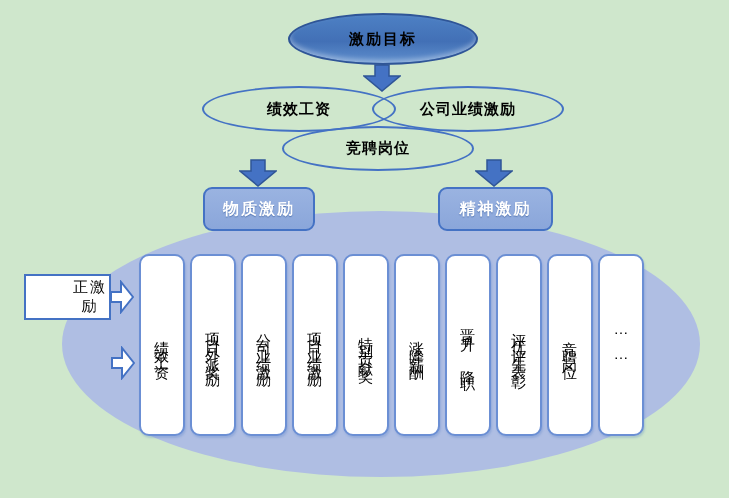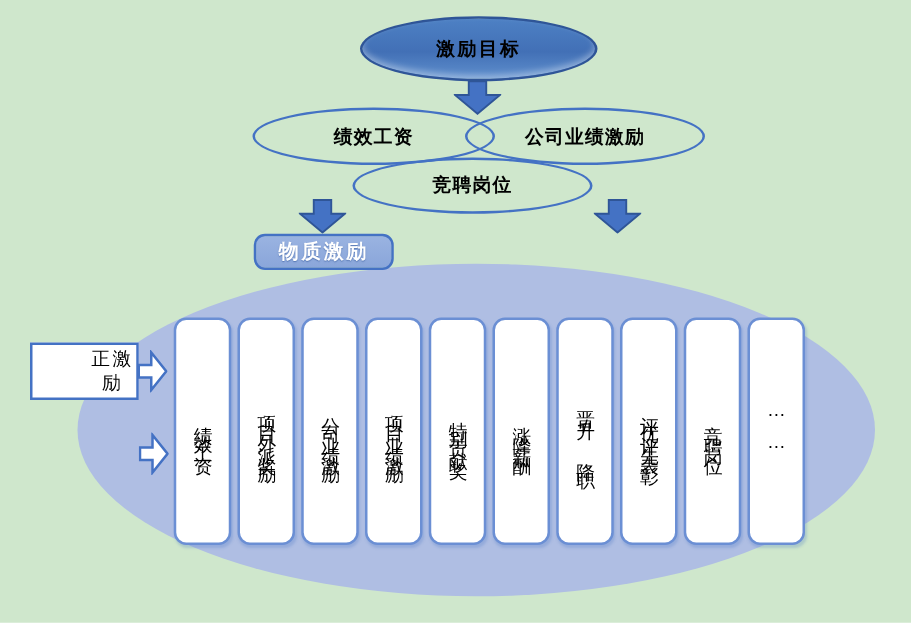--- a/index.html
+++ b/index.html
@@ -23,21 +23,21 @@
     display:flex;align-items:center;justify-content:center;box-sizing:border-box;}
   .venn-left{left:202px;top:86px;width:194px;height:46px;}
   .venn-right{left:372px;top:86px;width:192px;height:46px;}
   .venn-bottom{left:282px;top:126px;width:192px;height:45px;}
   .venn span{font-size:15px;font-weight:bold;color:#000;letter-spacing:1px;white-space:nowrap;}
 
   
   .arrow-down{position:absolute;width:38px;height:28px;}
 
   
-  .cat-rect{position:absolute;top:187px;height:29px;
+  .cat-rect{position:absolute;top:187px;height:44px;
     background:linear-gradient(180deg,#9ab3e1 0%,#8aa6da 100%);
     border:2px solid #4472c4;border-radius:9px;
     display:flex;align-items:center;justify-content:center;box-sizing:border-box;}
   .cat-rect span{color:#fff;font-weight:bold;font-size:16px;letter-spacing:2px;
     text-shadow:0 1px 1px rgba(47,85,151,.6);}
   .cat-material{left:203px;width:112px;}
   .cat-spiritual{left:438px;width:115px;}
 
   
   .items-row{position:absolute;left:139px;top:254px;display:flex;gap:5px;}
@@ -83,20 +83,23 @@
   <svg class="arrow-down" style="left:239px;top:159px;" viewBox="0 0 38 28">
     <polygon points="12,1 26,1 26,12 37,12 19,27 1,12 12,12" fill="#4472c4" stroke="#2f5597" stroke-width="1.5"></polygon>
   </svg>
   <svg class="arrow-down" style="left:475px;top:159px;" viewBox="0 0 38 28">
     <polygon points="12,1 26,1 26,12 37,12 19,27 1,12 12,12" fill="#4472c4" stroke="#2f5597" stroke-width="1.5"></polygon>
   </svg>
 
   <div class="cat-rect cat-material">
     <span>物质激励</span>
   </div>
+  <div class="cat-rect cat-spiritual">
+    <span>精神激励</span>
+  </div>
 
   <div class="side-box side-positive">
     <span>正激励</span>
   </div>
   <svg class="arrow-right" style="left:110px;top:280px;" viewBox="0 0 24 34">
     <polygon points="1,12 11,12 11,2 23,17 11,32 11,22 1,22" fill="#ffffff" stroke="#4472c4" stroke-width="2"></polygon>
   </svg>
   <svg class="arrow-right" style="left:111px;top:346px;" viewBox="0 0 24 34">
     <polygon points="1,12 11,12 11,2 23,17 11,32 11,22 1,22" fill="#ffffff" stroke="#4472c4" stroke-width="2"></polygon>
   </svg>

